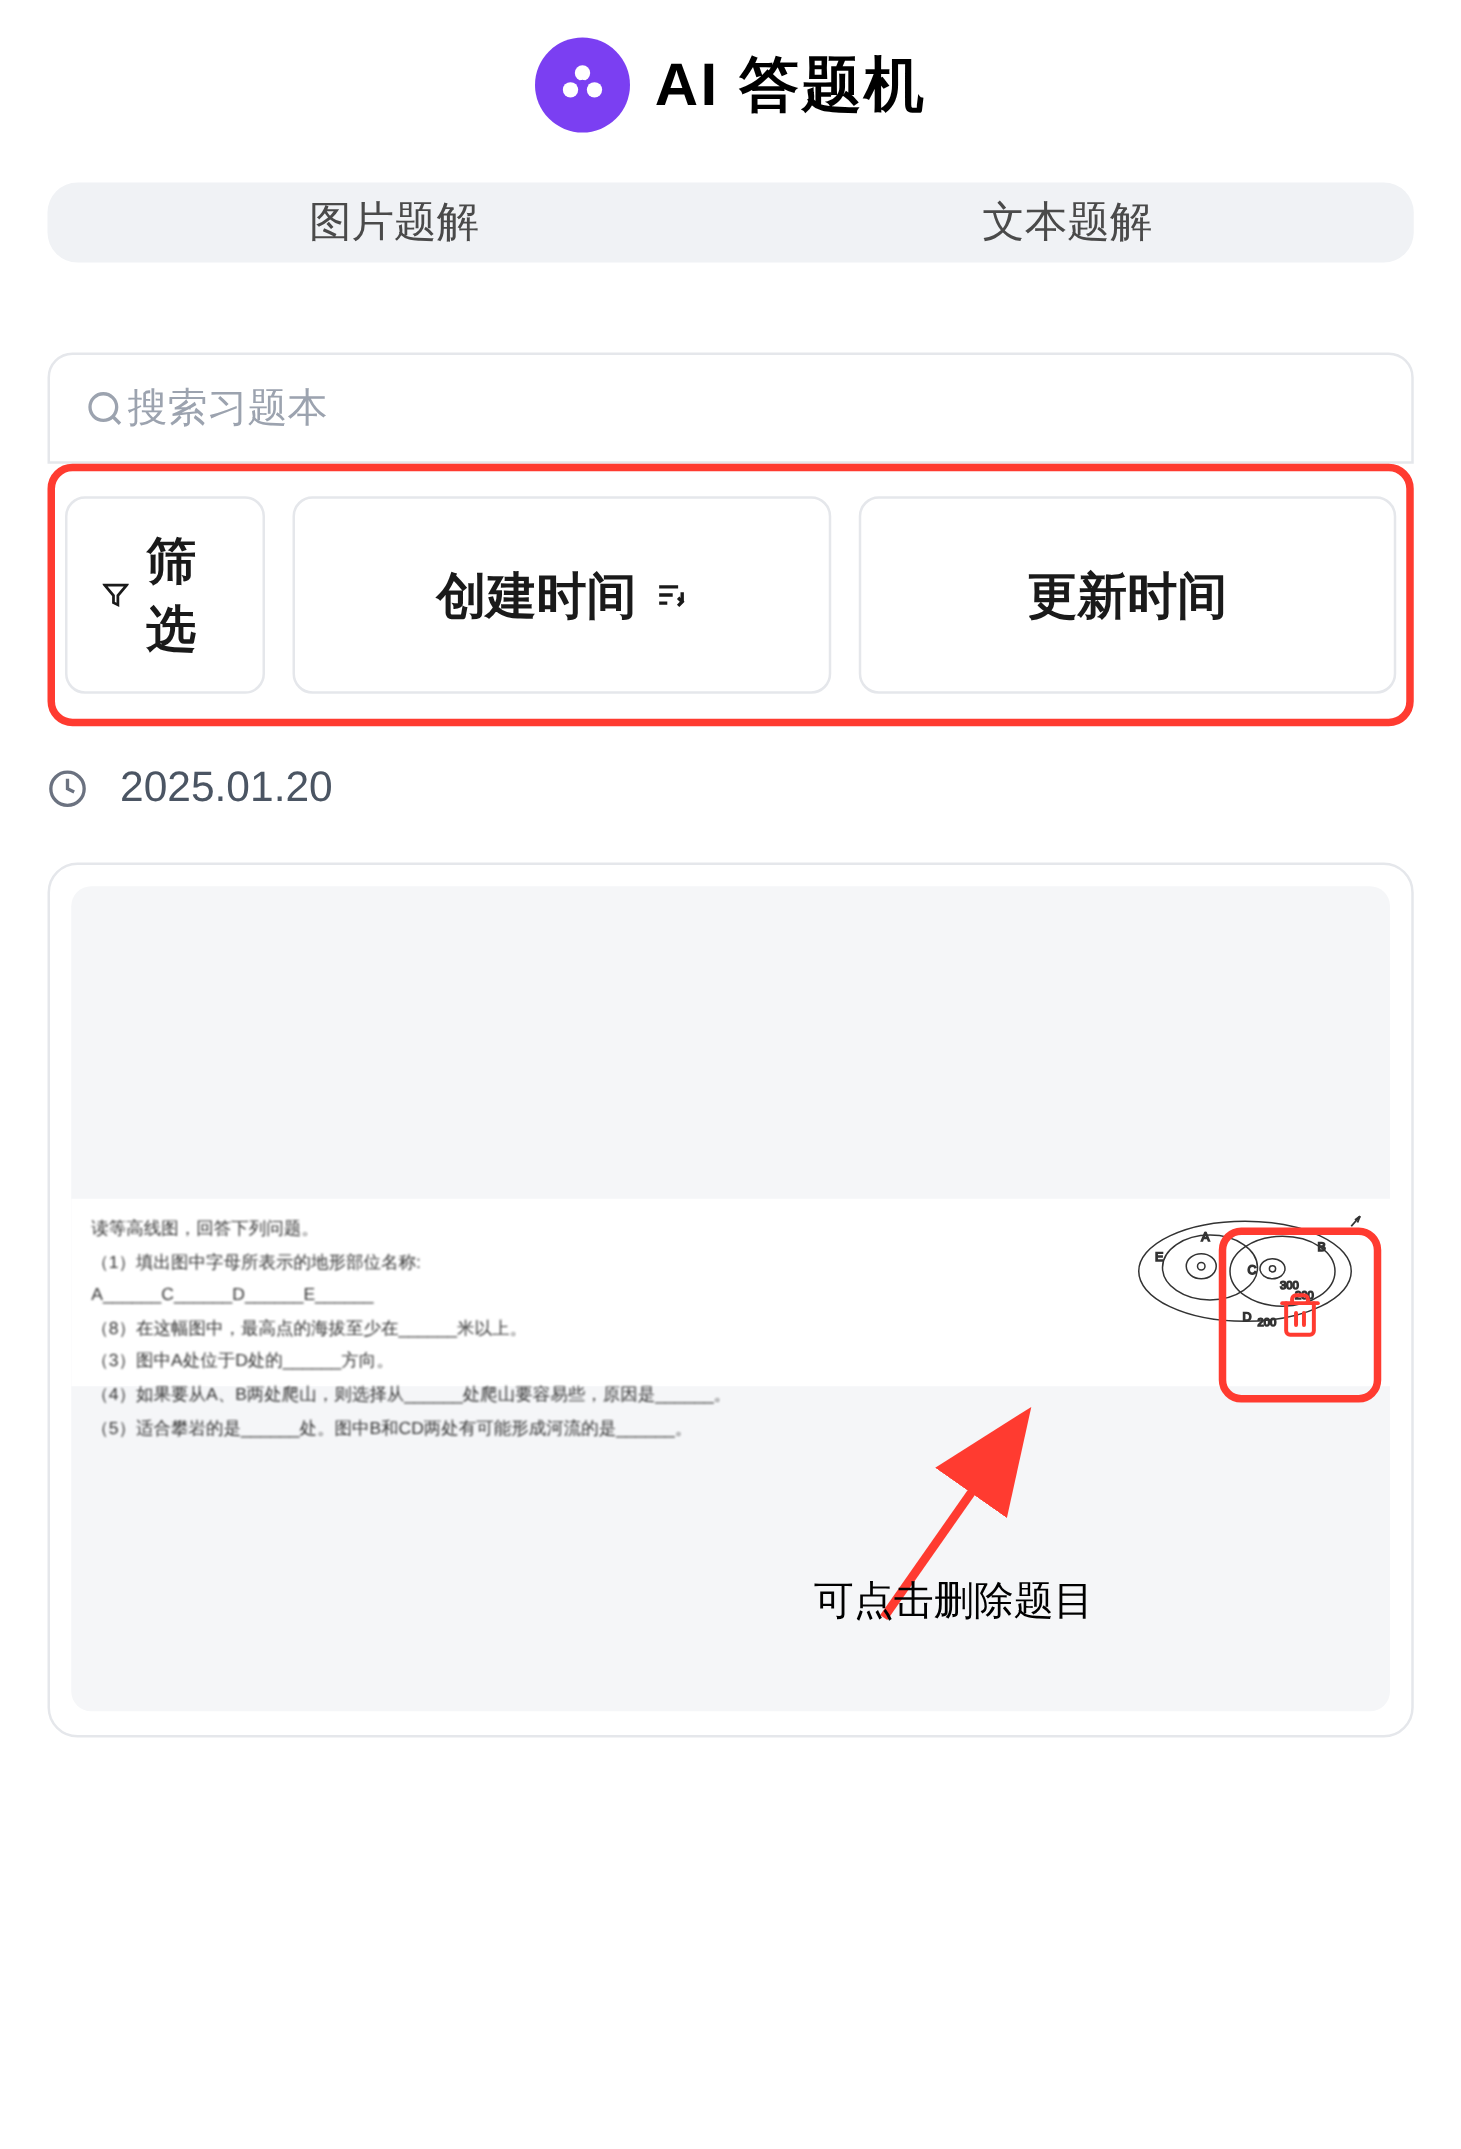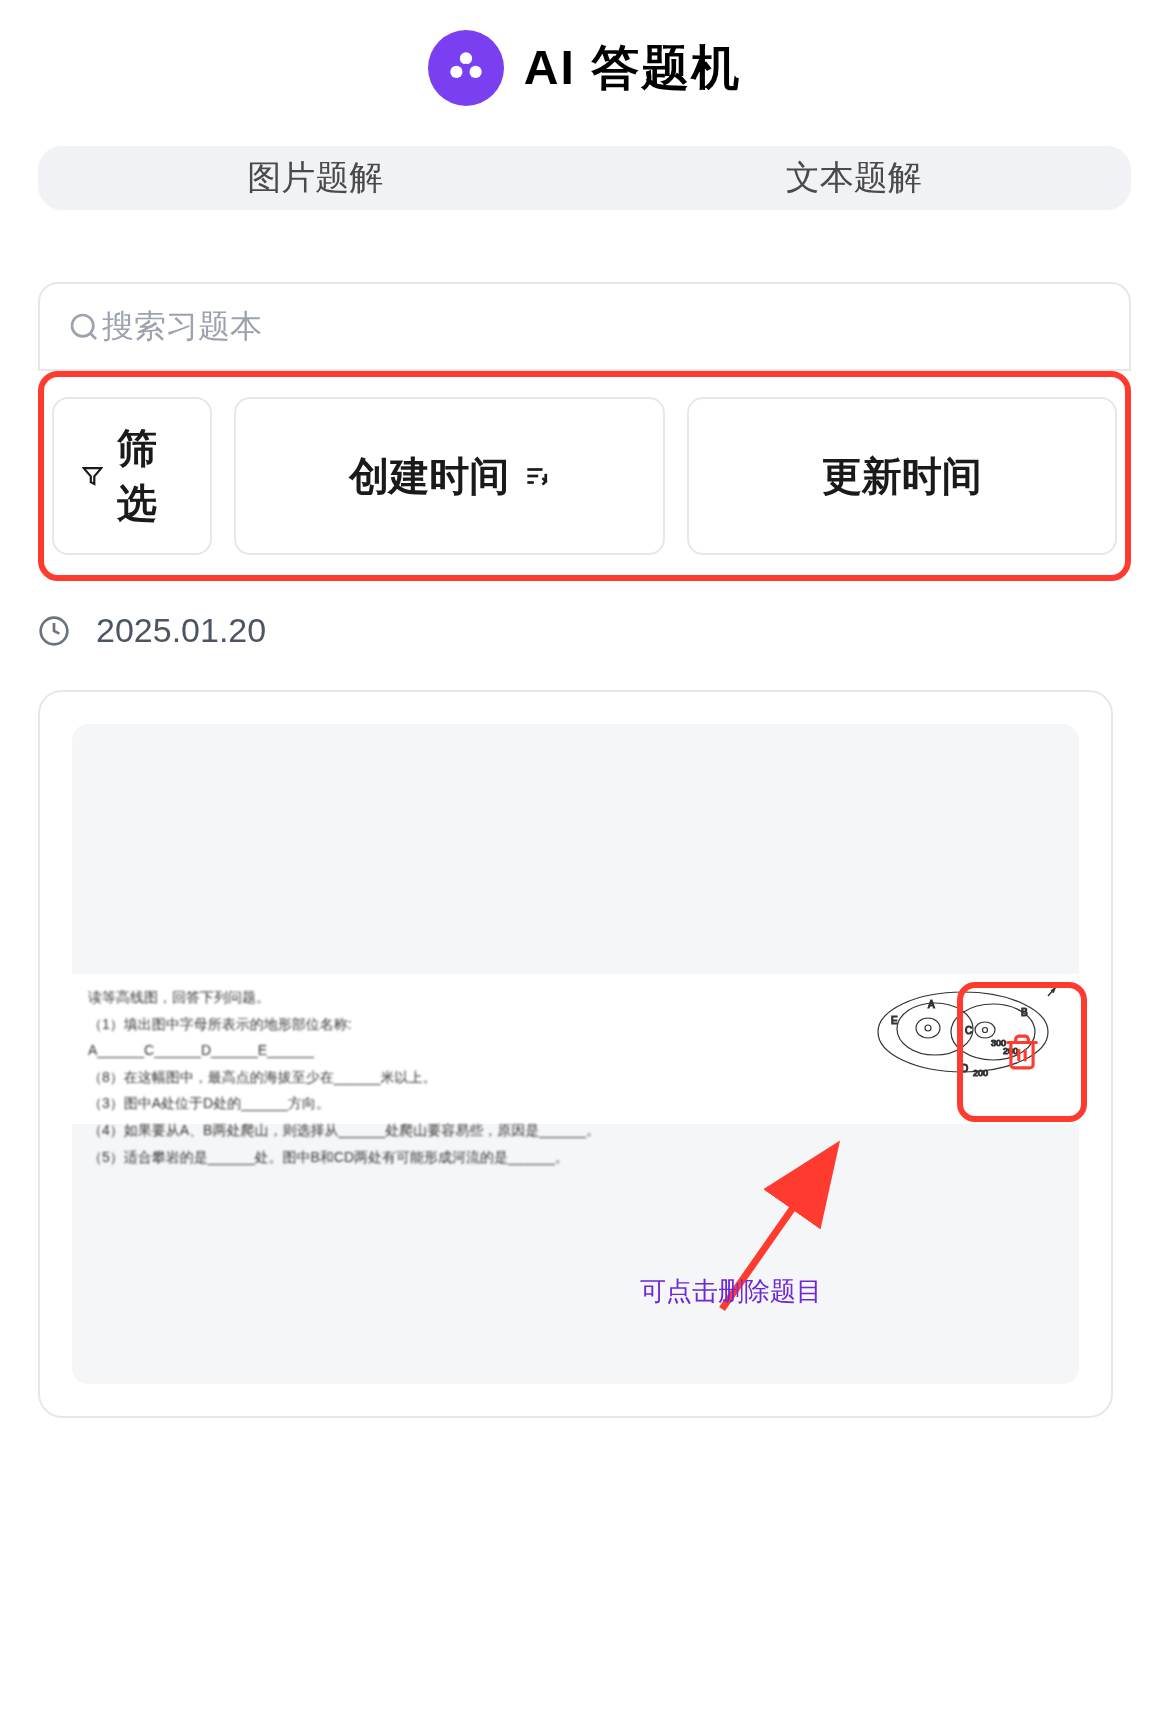--- a/index.html
+++ b/index.html
@@ -136,24 +136,24 @@
       width: 32px;
       height: 32px;
       color: #6B7280;
     }
     .date-text {
       font-size: 34px;
       color: #4B5563;
       font-weight: 500;
     }
     .card-container {
-      margin: 40px 56px 0 38px;
+      margin: 40px 38px 0 38px;
       border: 2px solid #E5E7EB;
       border-radius: 24px;
-      padding: 32px;
+      padding: 17px;
       min-height: 700px;
       position: relative;
     }
     .card-inner {
       background: #F5F6F8;
       border-radius: 16px;
       height: 660px;
       position: relative;
       overflow: hidden;
     }
@@ -204,24 +204,24 @@
       color: #FF3B30;
     }
     .arrow-annotation {
       position: absolute;
       left: 620px;
       top: 410px;
       z-index: 5;
     }
     .annotation-text {
       position: absolute;
-      left: 568px;
+      left: 594px;
       top: 550px;
-      font-size: 26px;
-      color: #6d28d9;
+      font-size: 32px;
+      color: #000000;
       font-weight: 500;
       z-index: 5;
     }
   </style>
 </head>
 <body>
 
 <div class="header">
   <div class="logo-icon">
     <svg viewBox="0 0 24 24" fill="none" xmlns="http://www.w3.org/2000/svg">

